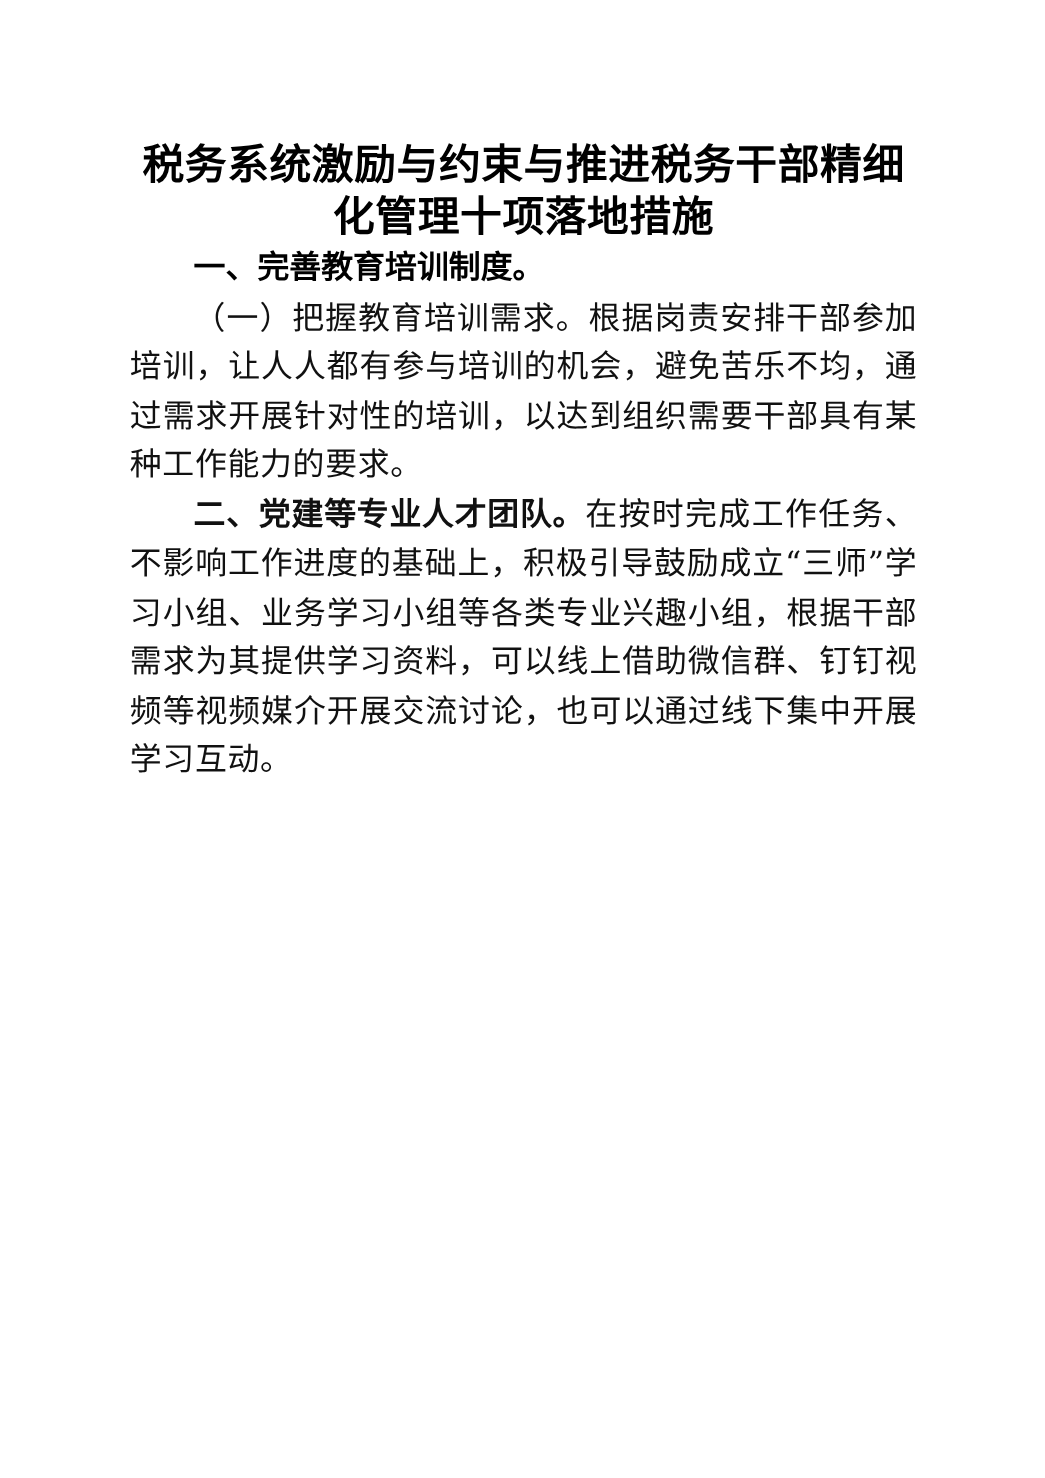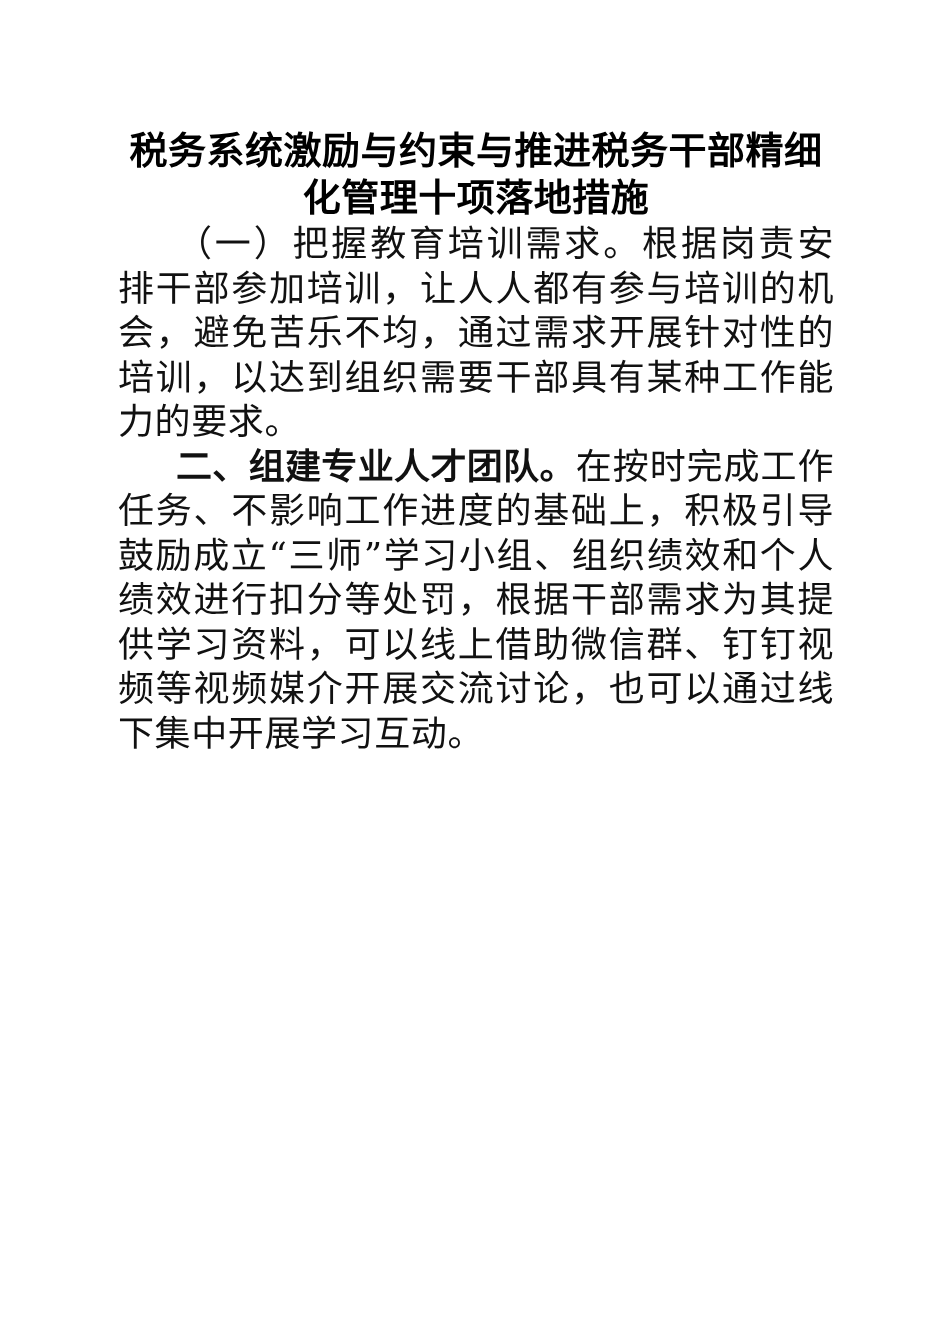--- a/index.html
+++ b/index.html
@@ -46,21 +46,21 @@
   }
 
   
   .body-block {
     margin: 0;
     padding: 0;
   }
 
   .para {
     font-family: "DejaVu Serif", "Liberation Serif", serif;
-    font-size: 36px;
+    font-size: 29px;
     line-height: 44.5px;
     text-align: justify;
     text-justify: inter-ideograph;
     text-indent: 58px;
     margin: 0;
     letter-spacing: 0.6px;
     word-break: break-all;
     color: #111111;
   }
 
@@ -87,26 +87,27 @@
 </head>
 <body>
 
 <div class="page">
   <div class="content">
 
     <h1 class="doc-title">税务系统激励与约束与推进税务干部精细化管理十项落地措施</h1>
 
     <div class="body-block">
 
+      <p class="heading-only first-after-title">一、完善教育培训制度。</p>
 
       <p class="para">（一）把握教育培训需求。根据岗责安排干部参加培训，让人人都有参与培训的机会，避免苦乐不均，通过需求开展针对性的培训，以达到组织需要干部具有某种工作能力的要求。</p>
 
 
       <p class="para">
-        <span class="lead">二、组建专业人才团队。</span><span>在按时完成工作任务、不影响工作进度的基础上，积极引导鼓励成立“三师”学习小组、组织绩效和个人绩效进行扣分等处罚，根据干部需求为其提供学习资料，可以线上借助微信群、钉钉视频等视频媒介开展交流讨论，也可以通过线下集中开展学习互动。</span>
+        <span class="lead">二、党建等专业人才团队。</span><span>在按时完成工作任务、不影响工作进度的基础上，积极引导鼓励成立“三师”学习小组、业务学习小组等各类专业兴趣小组，根据干部需求为其提供学习资料，可以线上借助微信群、钉钉视频等视频媒介开展交流讨论，也可以通过线下集中开展学习互动。</span>
       </p>
 
 
       <div class="spacer-bottom"></div>
 
     </div>
   </div>
 </div>
 
 </body></html>

